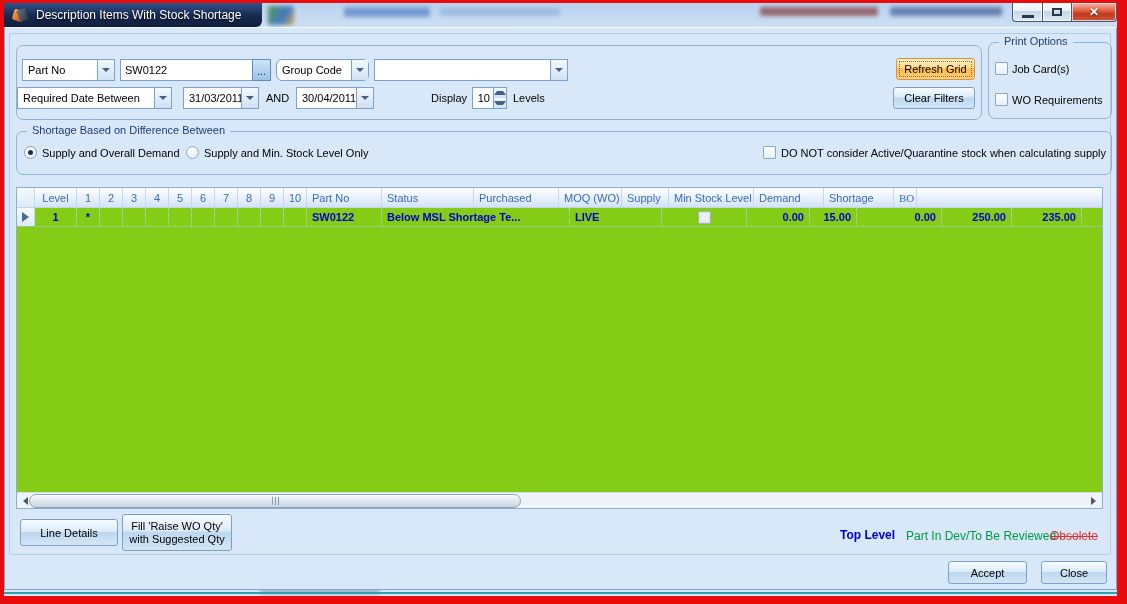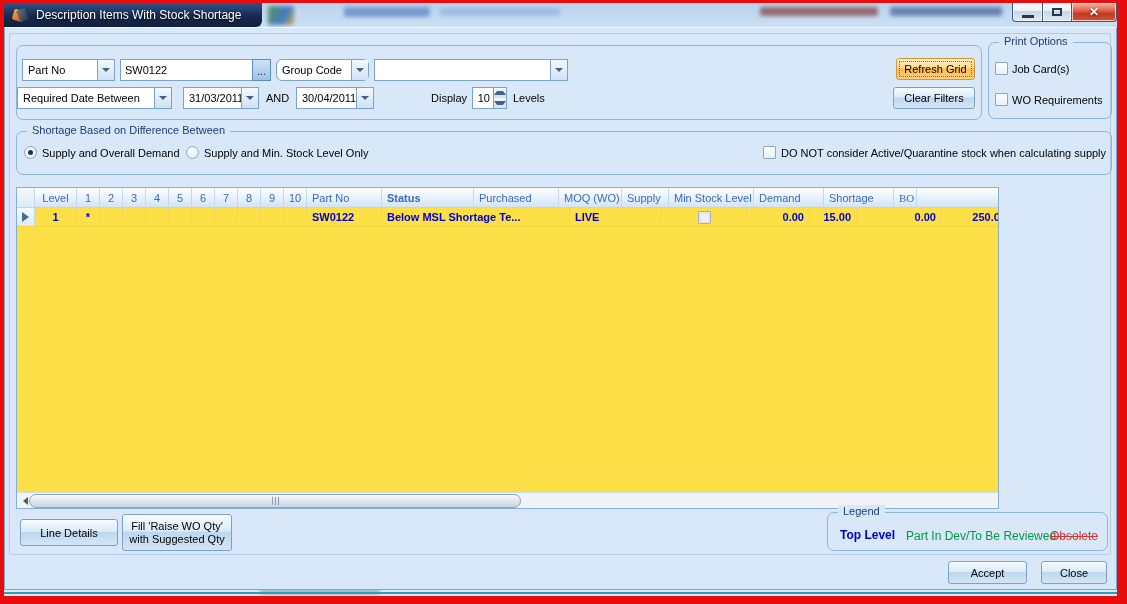--- a/index.html
+++ b/index.html
@@ -64,21 +64,21 @@
   .btn{position:absolute;border:1px solid #7da0c8;border-radius:3px;background:linear-gradient(#f7fbfe,#dcebf8 45%,#bed8f0 50%,#d3e5f5);font-size:11px;color:#000;display:flex;align-items:center;justify-content:center;text-align:center;}
   .btn.orange{background:linear-gradient(#fff3cd,#ffd98a 45%,#ffb94f 50%,#ffd080);border:1px solid #d89438;outline:1px dotted #9a6a18;outline-offset:-4px;font-size:11px;}
 
   
   .cb{position:absolute;width:13px;height:13px;border:1px solid #8ca6c0;background:linear-gradient(#fdfeff,#e9f0f6);border-radius:1px;}
   .cb.dis{border-color:#a6b0ba;background:#eef1f4;box-shadow:inset 0 0 0 2px #e2e7ec;}
   .radio{position:absolute;width:13px;height:13px;border:1px solid #8ca6c0;border-radius:50%;background:radial-gradient(circle at 35% 30%,#ffffff,#dde8f2);}
   .radio.sel::after{content:"";position:absolute;left:3px;top:3px;width:5px;height:5px;border-radius:50%;background:#1c2f55;}
 
   
-  .grid{position:absolute;left:16px;top:187px;width:983px;height:322px;background:#fde047;border:1px solid #86aed6;overflow:hidden;}
+  .grid{position:absolute;left:16px;top:187px;width:1087px;height:322px;background:#84cc16;border:1px solid #86aed6;overflow:hidden;}
   .ghead{position:absolute;left:0;top:0;width:1087px;height:20px;background:linear-gradient(#ffffff,#e9f2fc 50%,#d2e3f6);display:flex;border-bottom:1px solid #c0d4ec;}
   .gh{border-right:1px solid #c4d8f0;color:#3a6ab8;font-size:11px;display:flex;align-items:center;padding-left:5px;white-space:nowrap;overflow:hidden;flex:0 0 auto;}
   .gh.c{justify-content:center;padding-left:0;}
   .grow{position:absolute;left:0;top:20px;width:1087px;height:19px;display:flex;border-bottom:1px dotted #a9c7ea;}
   .gc{border-right:1px dotted #b6d0ee;font-size:11px;font-weight:bold;color:#0000cd;display:flex;align-items:center;white-space:nowrap;overflow:hidden;flex:0 0 auto;}
   .gc.c{justify-content:center;}
   .gc.r{justify-content:flex-end;padding-right:5px;}
   .gc.l{padding-left:5px;}
   .rowsel{background:linear-gradient(#f4f9fe,#dcebf8);border-right:1px solid #c4d8f0;display:flex;align-items:center;justify-content:center;flex:0 0 auto;}
   .tri-r{width:0;height:0;border-top:5px solid transparent;border-bottom:5px solid transparent;border-left:7px solid #4a6a94;}
@@ -219,21 +219,21 @@
       <div class="gh c" style="width:23px;">2</div>
       <div class="gh c" style="width:23px;">3</div>
       <div class="gh c" style="width:23px;">4</div>
       <div class="gh c" style="width:23px;">5</div>
       <div class="gh c" style="width:23px;">6</div>
       <div class="gh c" style="width:23px;">7</div>
       <div class="gh c" style="width:23px;">8</div>
       <div class="gh c" style="width:23px;">9</div>
       <div class="gh c" style="width:23px;">10</div>
       <div class="gh" style="width:75px;">Part No</div>
-      <div class="gh" style="width:92px;font-weight:bold;">Status</div>
+      <div class="gh" style="width:92px;">Status</div>
       <div class="gh" style="width:85px;">Purchased</div>
       <div class="gh" style="width:63px;">MOQ (WO)</div>
       <div class="gh" style="width:47px;">Supply</div>
       <div class="gh" style="width:85px;">Min Stock Level</div>
       <div class="gh" style="width:70px;">Demand</div>
       <div class="gh" style="width:70px;">Shortage</div>
       <div class="gh" style="width:23px;font-family:Liberation Serif, serif;">BO</div>
     </div>
     <div class="grow">
       <div class="rowsel" style="width:18px;">
@@ -277,23 +277,20 @@
         </div>
     </div>
   </div>
 
   <div class="btn" style="left:20px;top:519px;width:98px;height:27px;">Line Details</div>
   <div class="btn" style="left:122px;top:514px;width:110px;height:37px;flex-direction:column;line-height:13px;">
     <span>Fill 'Raise WO Qty'</span>
     <span>with Suggested Qty</span>
   </div>
 
-  <div class="gbox" style="left:827px;top:512px;width:281px;height:39px;">
-    <div class="gtitle">Legend</div>
-  </div>
   <div class="lbl leg-top" style="left:840px;top:528px;">Top Level</div>
   <div class="lbl leg-dev" style="left:906px;top:529px;">Part In Dev/To Be Reviewed</div>
   <div class="lbl leg-obs" style="left:1050px;top:529px;">Obsolete</div>
 
   <div class="btn" style="left:948px;top:561px;width:79px;height:23px;">Accept</div>
   <div class="btn" style="left:1041px;top:561px;width:66px;height:23px;">Close</div>
 
   <div class="frame top"></div>
   <div class="frame left"></div>
   <div class="frame right"></div>

